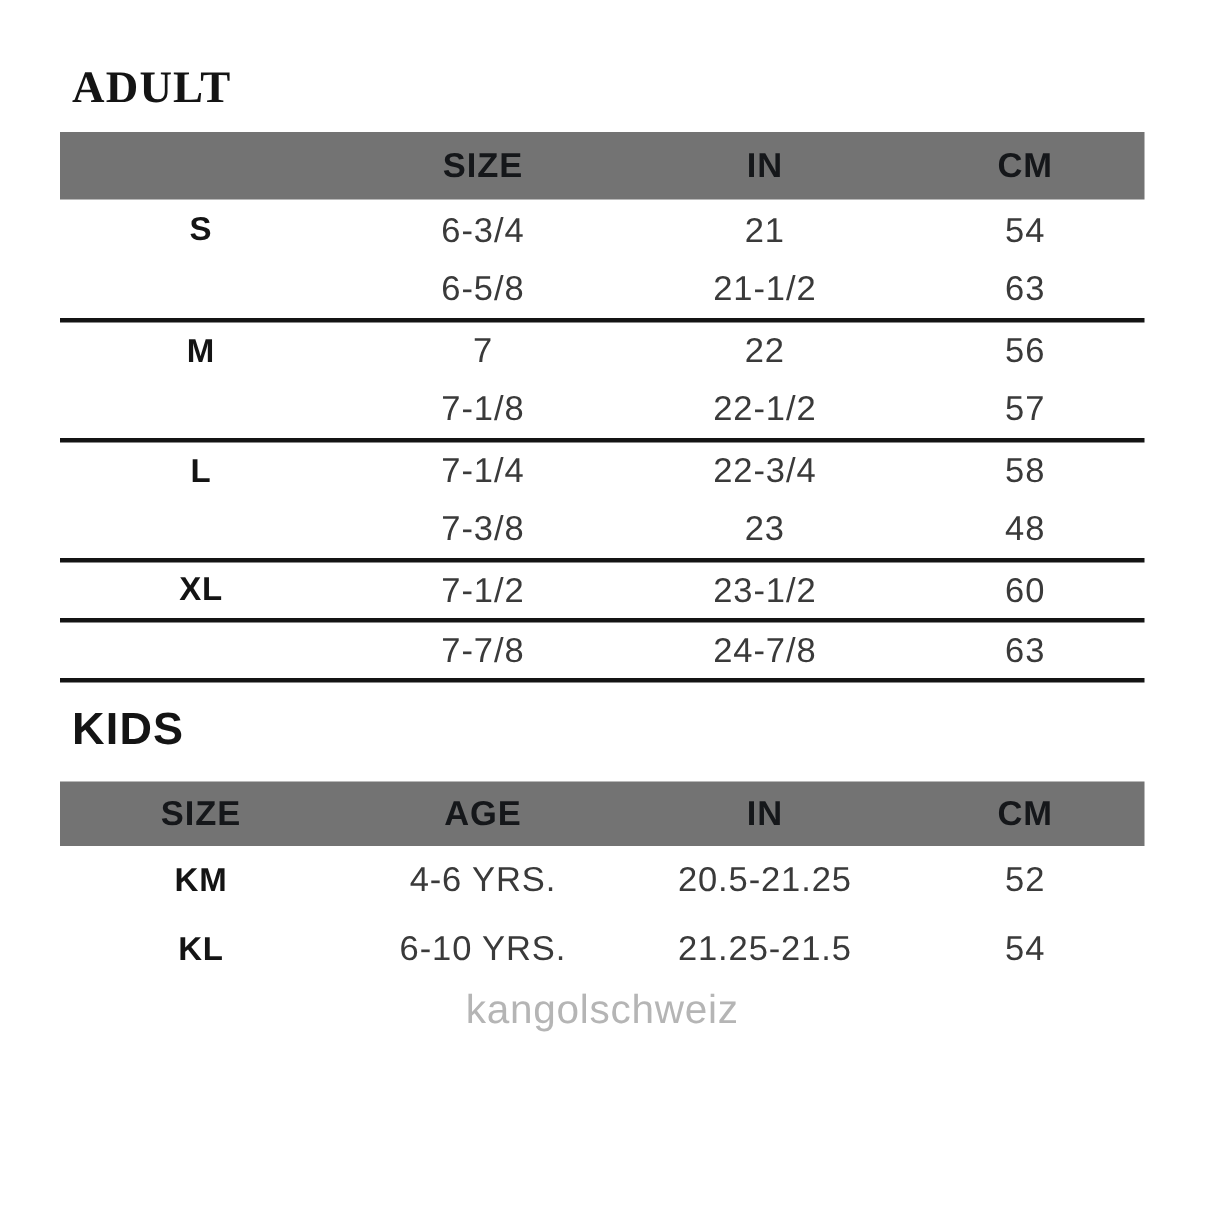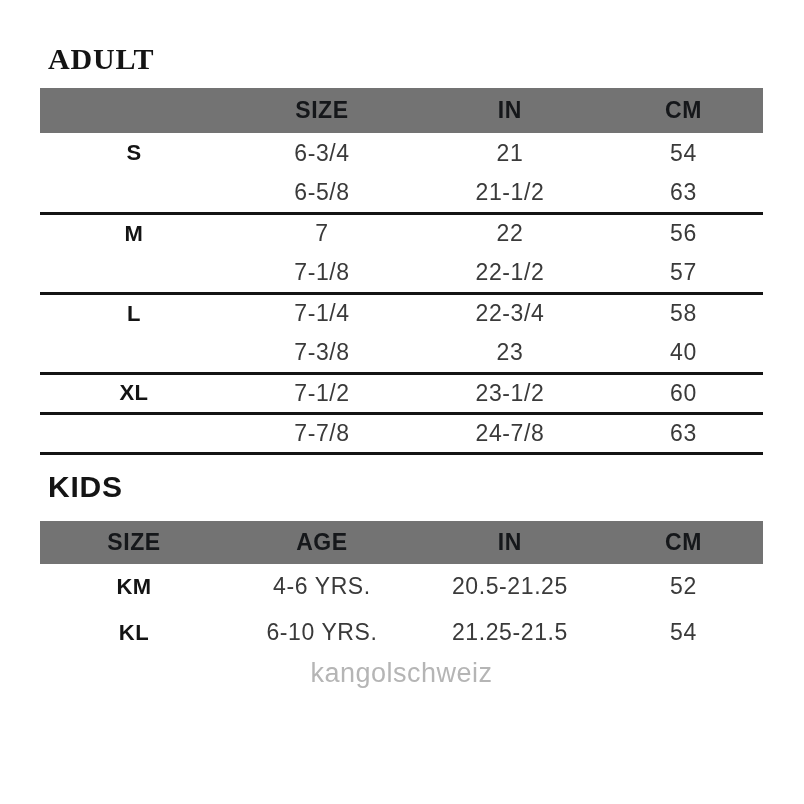--- a/index.html
+++ b/index.html
@@ -137,21 +137,21 @@
       <tr>
         <th class="row-label">L</th>
         <td>7-1/4</td>
         <td>22-3/4</td>
         <td>58</td>
       </tr>
       <tr>
         <th class="row-label"></th>
         <td>7-3/8</td>
         <td>23</td>
-        <td>40</td>
+        <td>48</td>
       </tr>
     </tbody>
     <tbody class="group">
       <tr>
         <th class="row-label">XL</th>
         <td>7-1/2</td>
         <td>23-1/2</td>
         <td>60</td>
       </tr>
     </tbody>

